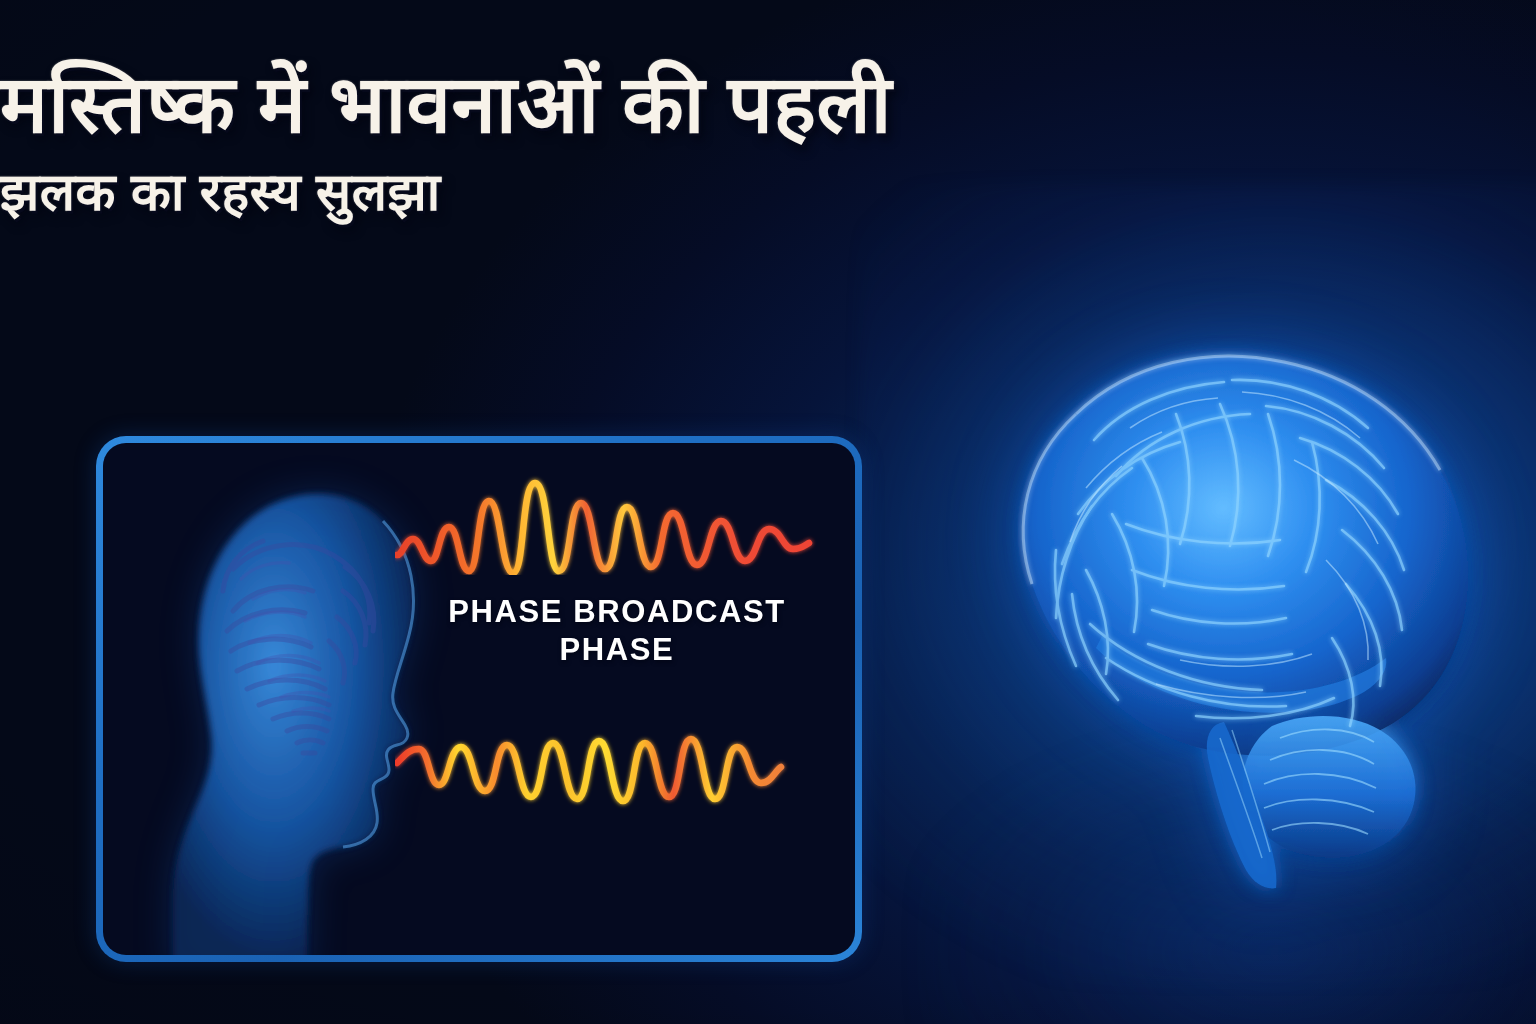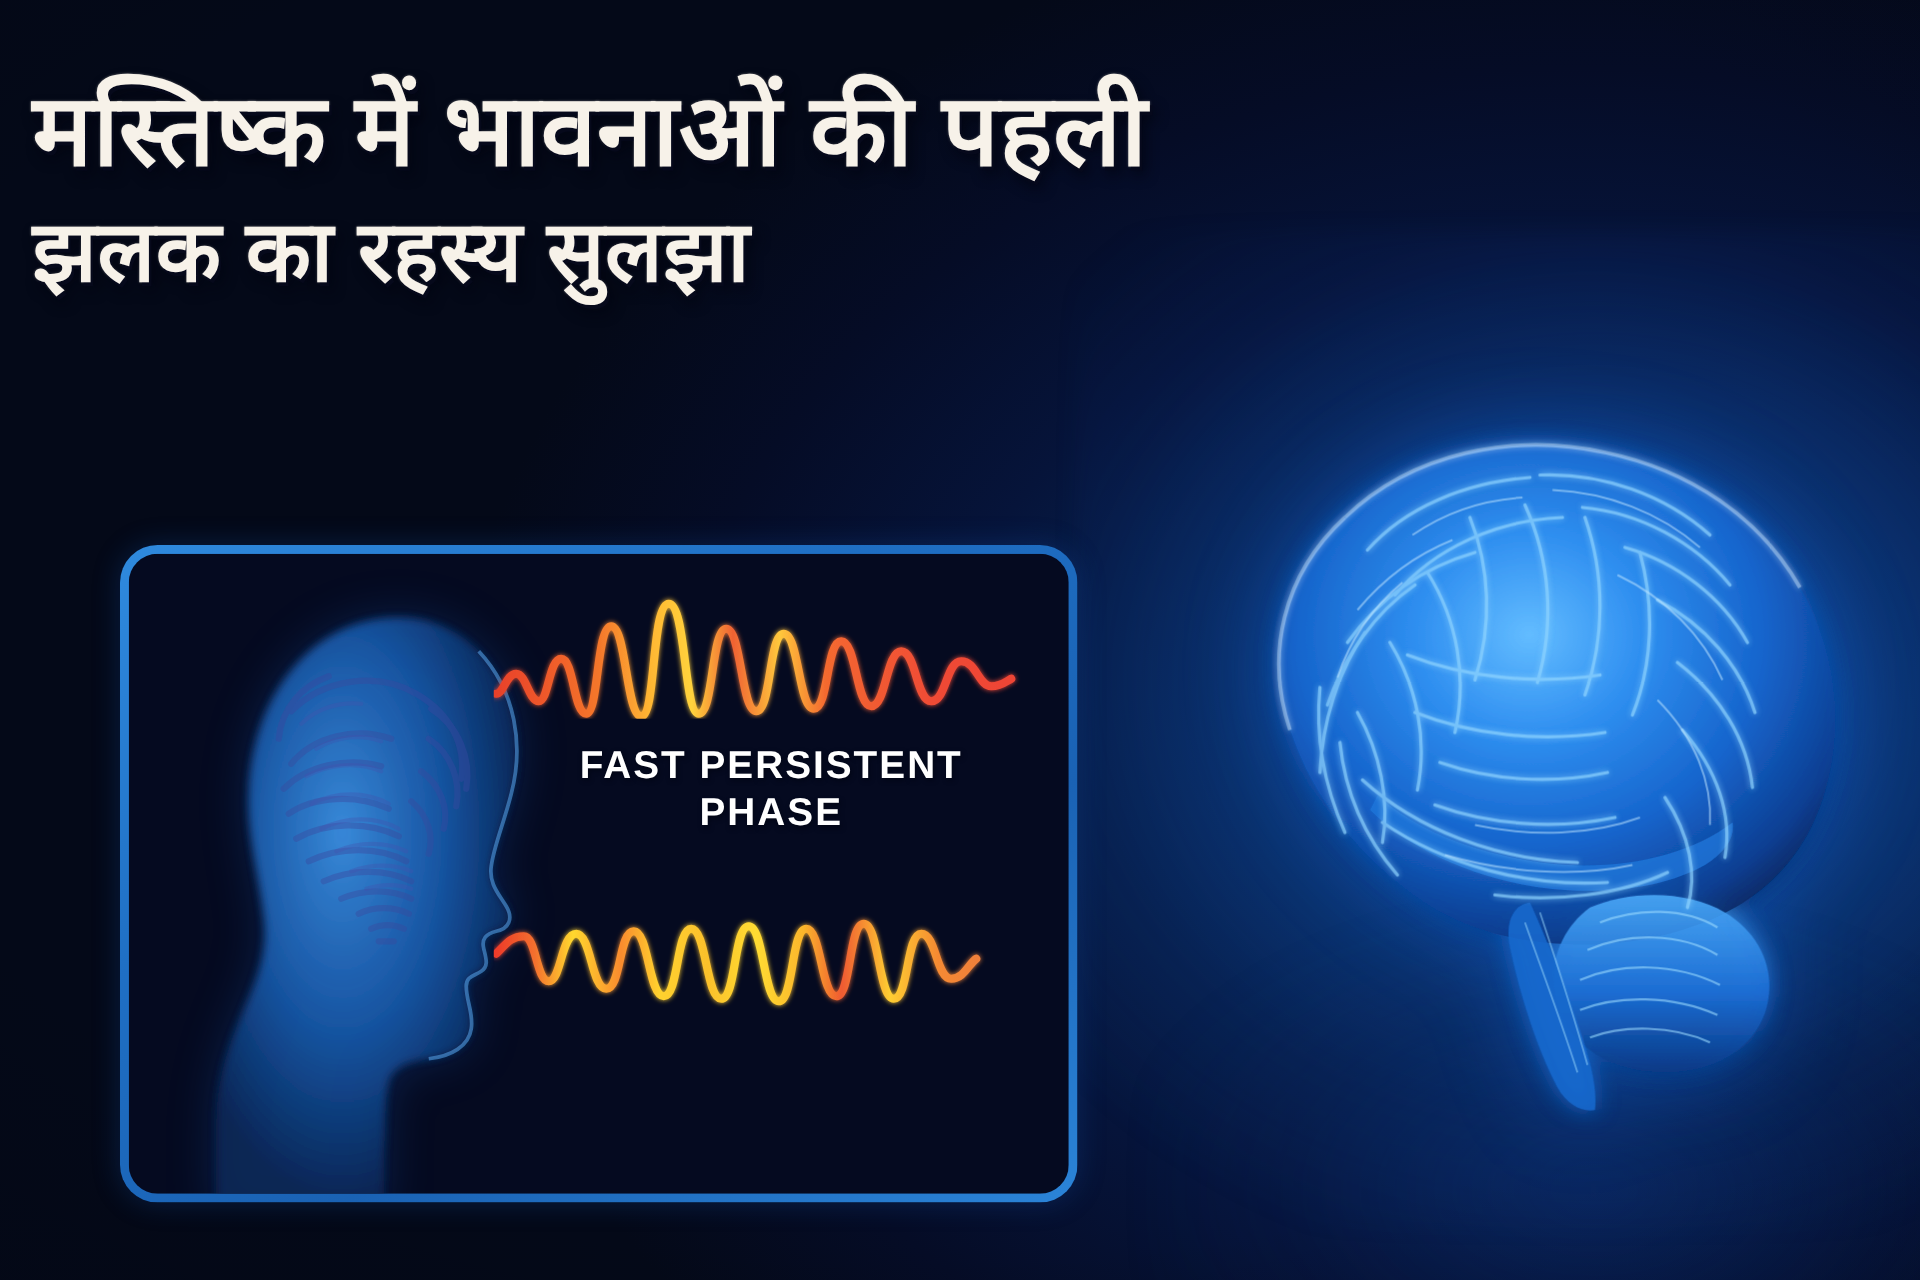--- a/index.html
+++ b/index.html
@@ -31,40 +31,39 @@
     filter:blur(14px);
   }
   .bg-vignette{
     position:absolute;inset:0;
     background:radial-gradient(ellipse 120% 110% at 50% 45%, rgba(0,0,0,0) 48%, rgba(2,5,16,.55) 100%);
   }
 
   
   .headline{
     position:absolute;left:0;top:52px;width:1460px;
-    padding-left:26px;
     box-sizing:border-box;
     z-index:7;
     pointer-events:none;
   }
   .headline .line{
     display:block;
     color:#f7f2e9;
     font-family:"Liberation Sans","DejaVu Sans",sans-serif;
     font-weight:700;
     font-size:80px;
     line-height:1.32;
     letter-spacing:.5px;
     white-space:nowrap;
     text-shadow:
       2px 3px 0 rgba(6,10,28,.95),
       4px 6px 10px rgba(2,5,16,.85),
       0 0 2px rgba(255,252,245,.45);
   }
-  .headline .line.l2{font-size:68px;}
+  .headline .line.l2{font-size:52px;}
 
   
   .panel{
     position:absolute;left:96px;top:436px;width:752px;height:512px;
     border:7px solid transparent;
     border-radius:30px;
     background:
       linear-gradient(#050a20,#050a20) padding-box,
       linear-gradient(150deg,#2f8ade 0%, #1f6fc4 35%, #1a62b4 65%, #2b84d8 100%) border-box;
     box-shadow:0 0 22px rgba(20,80,170,.30);
@@ -338,21 +337,21 @@
                    C 130 108, 126 18, 140 18 C 154 18, 152 106, 164 106
                    C 176 106, 174 38, 186 38 C 198 38, 198 104, 210 104
                    C 222 104, 220 42, 232 42 C 244 42, 244 102, 256 102
                    C 268 102, 266 48, 278 48 C 290 48, 290 100, 302 100
                    C 314 100, 314 56, 326 56 C 338 56, 338 96, 350 96
                    C 362 96, 362 64, 374 64 C 386 64, 388 84, 398 84
                    C 406 84, 410 80, 414 78" fill="none" stroke="url(#wg1)" stroke-width="6.5" stroke-linecap="round" stroke-linejoin="round" filter="url(#wglow1)"></path>
         </svg>
       </div>
 
-      <div class="phase-label label-fast">FAST PERSISTENT
+      <div class="phase-label label-fast">PHASE BROADCAST
 PHASE</div>
 
       <div class="wave wave-slow">
         <svg viewBox="0 0 430 96" xmlns="http://www.w3.org/2000/svg">
           <defs>
             <linearGradient id="wg2" x1="0" y1="0" x2="1" y2="0">
               <stop offset="0%" stop-color="#ee3b2a"></stop>
               <stop offset="8%" stop-color="#f4702e"></stop>
               <stop offset="16%" stop-color="#ffd82e"></stop>
               <stop offset="26%" stop-color="#f98b2f"></stop>

